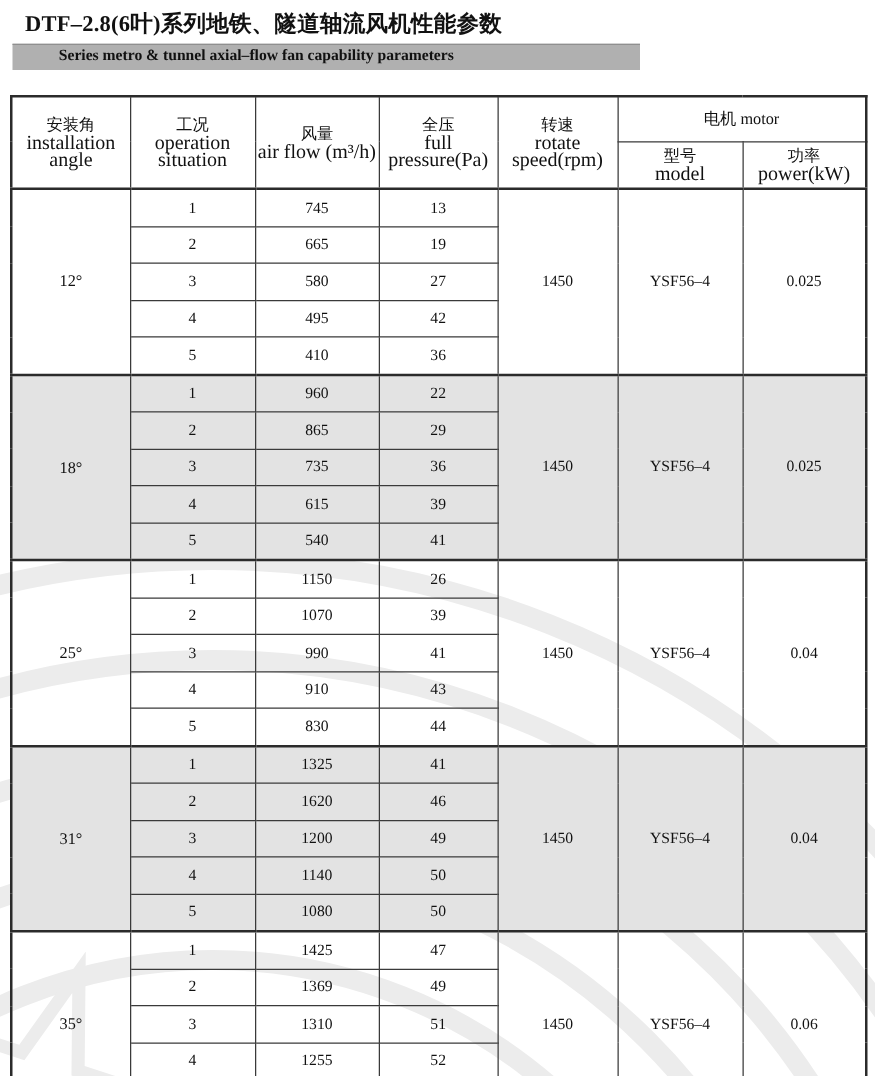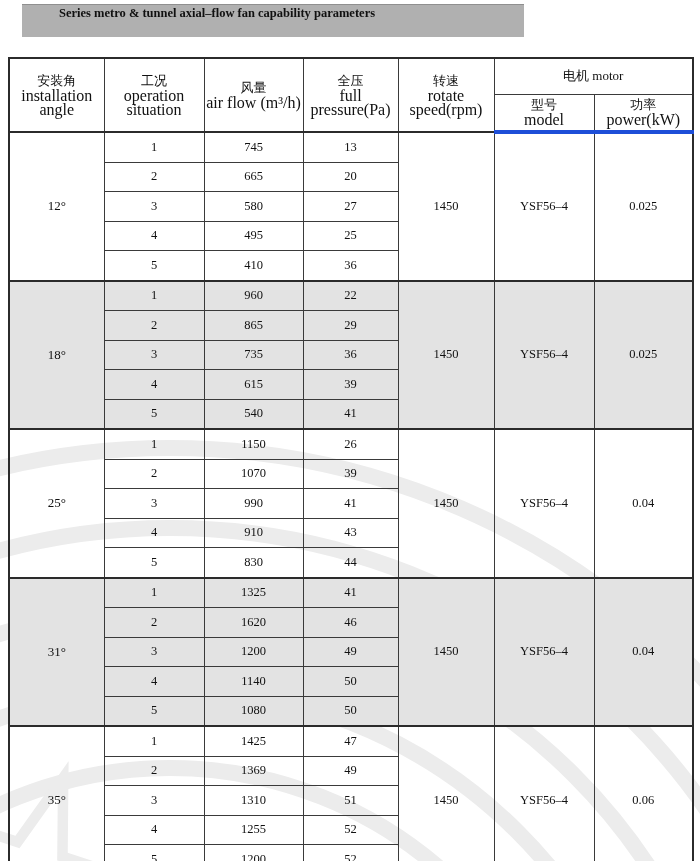--- a/index.html
+++ b/index.html
@@ -39,23 +39,23 @@
   .content { position: relative; z-index: 1; }
 
   .doc-title {
     margin: 7px 0 0 20px;
     font-size: 18px;
     font-weight: bold;
     letter-spacing: 0.2px;
     white-space: nowrap;
   }
   .subtitle-bar {
-    margin: 4px 0 0 22px;
+    margin: 4px 0 0 10px;
     width: 502px;
-    height: 33px;
+    height: 21px;
     line-height: 17px;
     background: #b0b0b0;
     border-top: 1px solid #8f8f8f;
     box-sizing: border-box;
     padding-left: 37px;
     font-size: 12.5px;
     font-weight: bold;
     white-space: nowrap;
   }
 
@@ -70,21 +70,21 @@
     border: 1px solid #3a3a3a;
     text-align: center;
     vertical-align: middle;
     padding: 0;
     font-weight: normal;
     background: transparent;
   }
   thead th { background: #dbdbdb; }
   thead tr.h1 { height: 36px; padding-left: 32px; }
   thead tr.h2 { height: 38px; }
-  thead tr.h2 th { border-bottom: 4px solid #1d4ed8; }
+  thead tr.h2 th { border-bottom: 1px solid #1d4ed8; }
   .zh { font-size: 13px; line-height: 16px; }
   .en { font-size: 16px; line-height: 14px; }
 
   tbody td { font-size: 12.5px; height: 28.5px; }
   tbody td.angle { font-size: 13px; margin-top: 24px; }
   tbody tr.shaded td { background: #e3e3e3; }
   tbody tr.group-start td { border-top: 2px solid #2b2b2b; }
 </style>
 </head>
 <body>
@@ -96,20 +96,21 @@
   <div class="wm-ring" style="left:-490px; top:520px; width:1320px; height:1320px;"></div>
   <div class="wm-ring" style="left:-570px; top:440px; width:1480px; height:1480px;"></div>
   <div class="wm-star">
     <div class="star-outer"></div>
     <div class="star-inner"></div>
   </div>
 </div>
 
 <div class="content">
 
+  <div class="doc-title">DTF–2.8(6叶)系列地铁、隧道轴流风机性能参数</div>
 
   <div class="subtitle-bar">Series metro &amp; tunnel axial–flow fan capability parameters</div>
 
   <table class="params">
     <colgroup>
       <col style="width:95px">
         <col style="width:100px">
         <col style="width:99px">
       <col style="width:95px">
         <col style="width:96px">
@@ -161,31 +162,31 @@
           <td>1</td>
           <td>745</td>
           <td>13</td>
           <td rowspan="5">1450</td>
           <td rowspan="5">YSF56–4</td>
           <td rowspan="5">0.025</td>
         </tr>
         <tr>
           <td>2</td>
           <td>665</td>
-          <td>20</td>
+          <td>19</td>
         </tr>
         <tr>
           <td>3</td>
           <td>580</td>
           <td>27</td>
         </tr>
         <tr>
           <td>4</td>
           <td>495</td>
-          <td>25</td>
+          <td>42</td>
         </tr>
         <tr>
           <td>5</td>
           <td>410</td>
           <td>36</td>
         </tr>
         <tr class="group-start shaded">
           <td rowspan="5" class="angle">18°</td>
           <td>1</td>
           <td>960</td>

